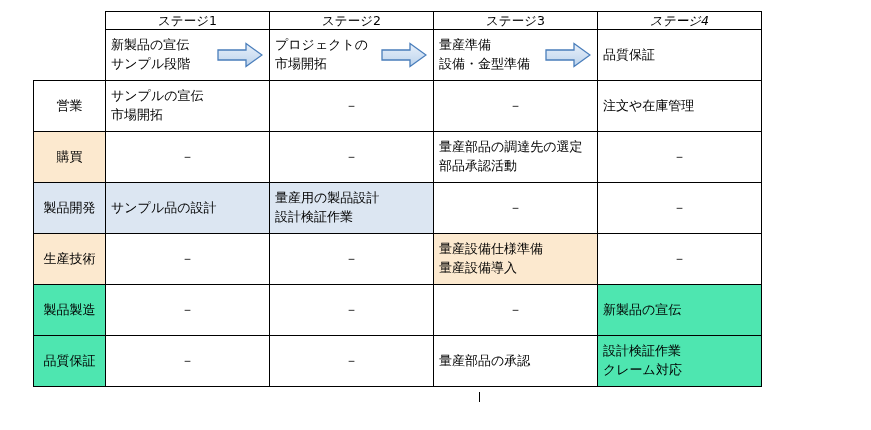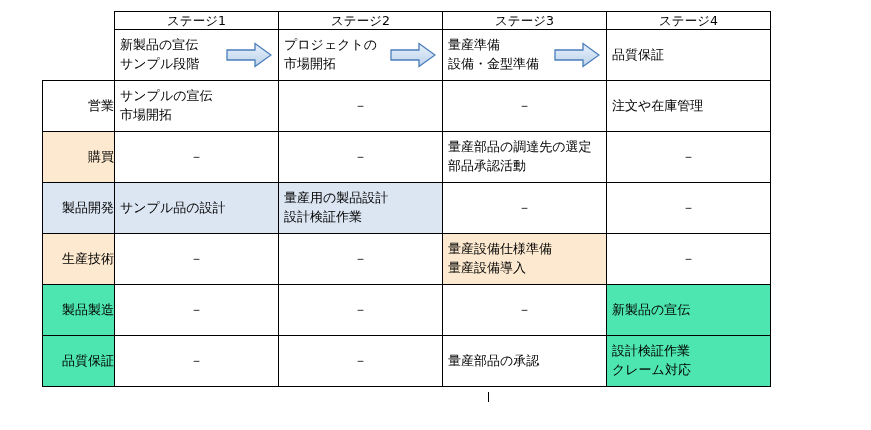--- a/index.html
+++ b/index.html
@@ -10,21 +10,21 @@
   body {
     width: 871px;
     height: 430px;
     font-family: "DejaVu Sans", "Liberation Sans", sans-serif;
     overflow: hidden;
     position: relative;
   }
 
   #matrix-root {
     position: absolute;
-    left: 17px;
+    left: 8px;
     top: 0;
     width: 754px;
     height: 430px;
   }
 
   table.matrix {
     position: absolute;
     left: 25px;
     top: 11px;
     border-collapse: collapse;
@@ -51,21 +51,21 @@
     vertical-align: middle;
     font-size: 12.5px;
     line-height: 17px;
   }
   td.hdr-corner {
     border: none !important;
     background: transparent !important;
   }
   td.hdr-blue   { background: #dce6f2; }
   td.hdr-orange { background: #fce9cf; }
-  td.hdr-green  { background: #4ee6b0; }
+  td.hdr-green  { background: #4ee6b0; font-style: italic; }
 
   
   tr.summary-row td { height: 50px; }
   td.sum-corner {
     border: none !important;
     background: transparent !important;
   }
   .sum-cell {
     position: relative;
     height: 50px;
@@ -87,21 +87,21 @@
     top: 50%;
     transform: translateY(-50%);
     width: 46px;
     height: 26px;
   }
 
   
   tr.body-row td { height: 50px; }
 
   td.dept-cell {
-    text-align: right;
+    text-align: center;
     padding-left: 5px;
     font-size: 13px;
     white-space: nowrap;
   }
   td.cell {
     position: relative;
   }
   .cell-text {
     position: absolute;
     left: 5px;

